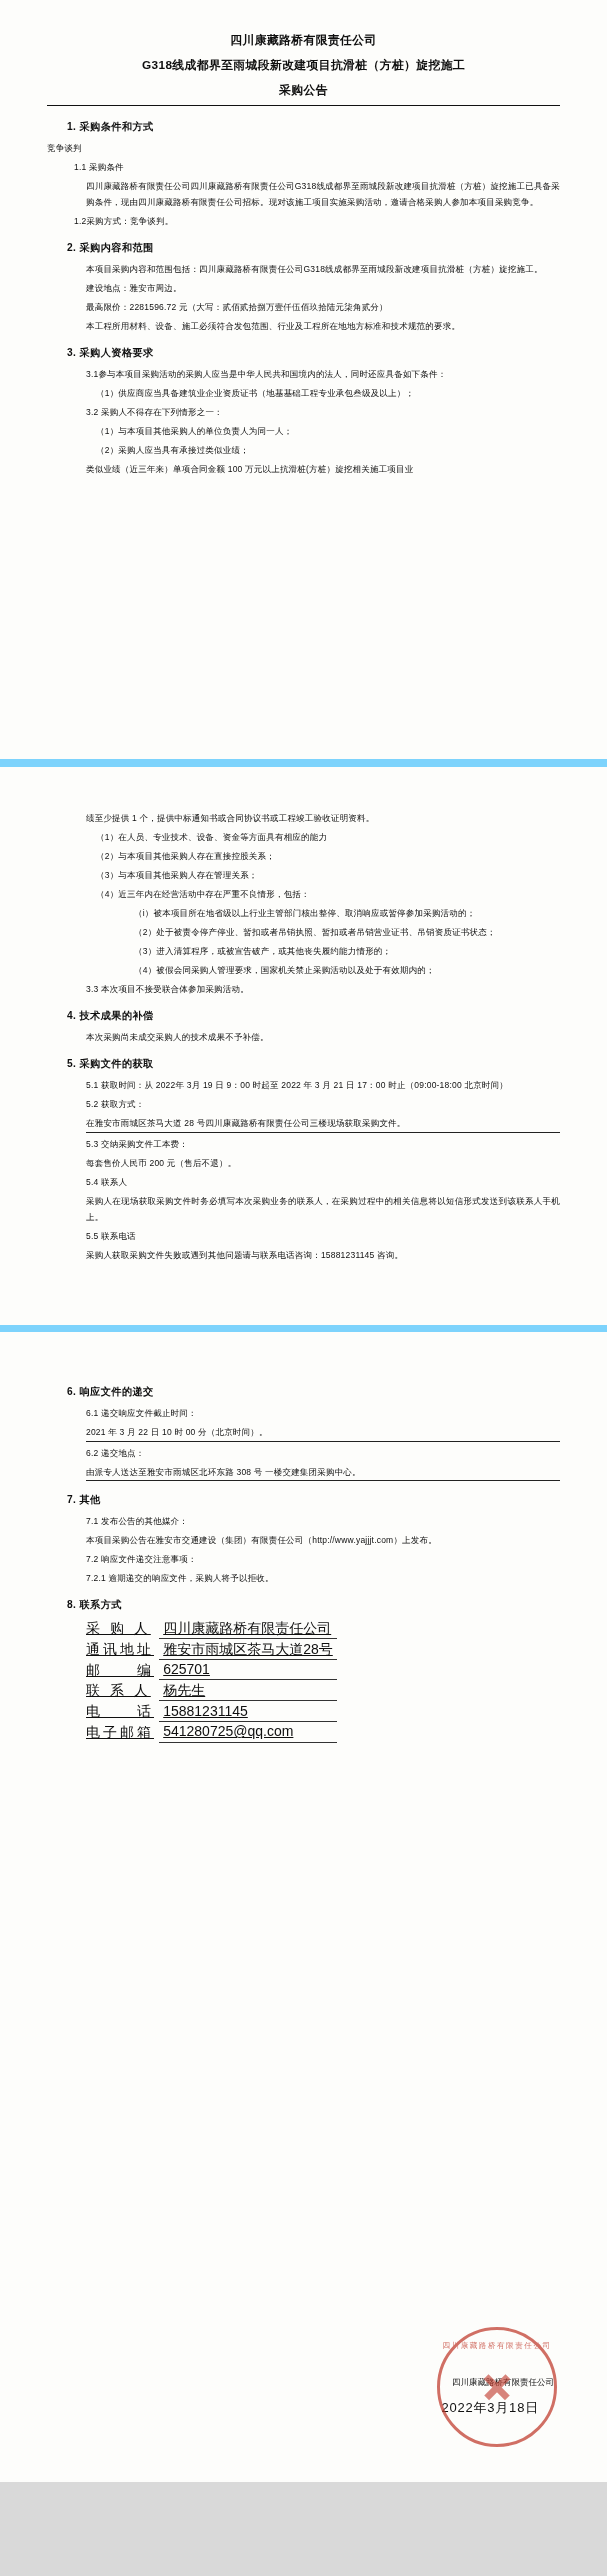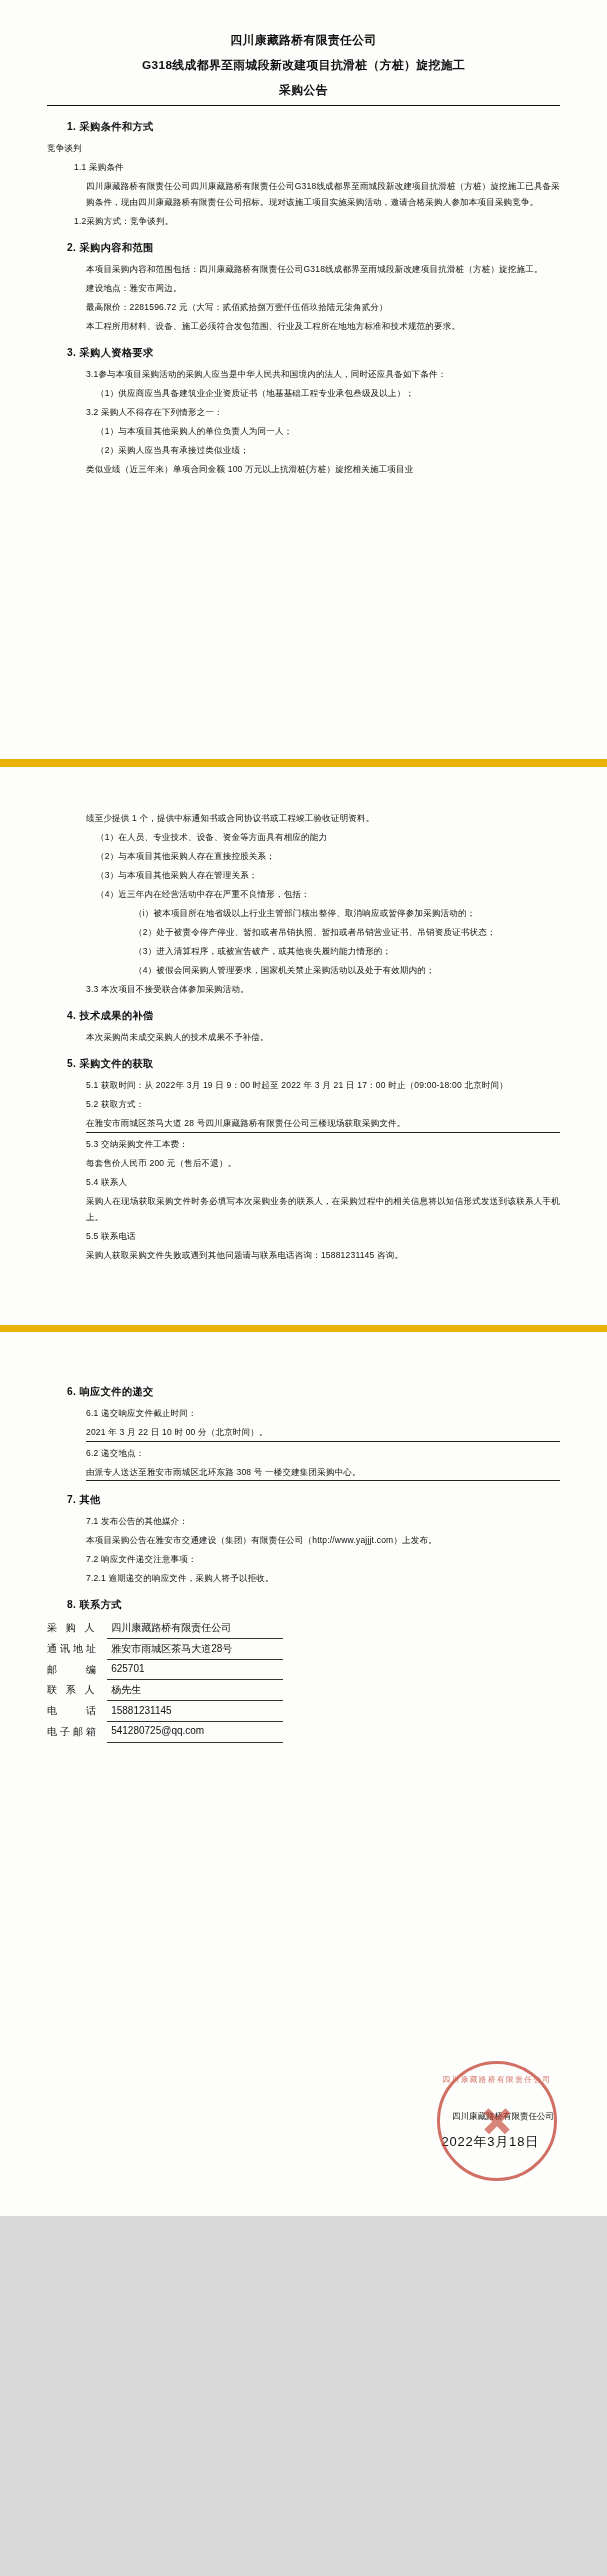--- a/index.html
+++ b/index.html
@@ -1,33 +1,33 @@
 <!DOCTYPE html>
 <html style="font-size:12px"><head>
 <meta charset="utf-8">
 <style>
   html,body{margin:0;padding:0;background:#d9d9d9;}
   body{font-family:"Liberation Sans","DejaVu Sans",sans-serif;}
   .page{
     width:607px;
     margin:0 auto;
-    background:#eab308;
+    background:#7dd3fc;
     position:relative;
   }
   .sheet{
     background:#fdfdfb;
     margin:0 auto 7.6px auto;
     position:relative;
     box-sizing:border-box;
     padding:30px 47px 30px 47px;
     color:#0f0f0f;
   }
   .sheet.s1{height:759px;}
   .sheet.s2{height:558px;}
-  .sheet.s3{height:884px;}
+  .sheet.s3{height:1150px;}
   .doc-title{
     text-align:center;
     font-weight:bold;
     font-size:11.8px;
     line-height:20.5px;
     letter-spacing:0.4px;
     margin:0 0 4.6px 0;
   }
   .title-underline{
     border-bottom:1.2px solid #111;
@@ -47,23 +47,25 @@
     text-align:justify;
     letter-spacing:0.2px;
   }
   .i1{margin-left:27px;}
   .i2{}
   .i3{margin-left:49px;}
   .i4{margin-left:87px;}
   .blk{margin-left:39px;}
   .u{border-bottom:0.8px solid #222;padding-bottom:0.8px;}
   .contact-table{
+    margin-left:39px;
     border-collapse:collapse;
-    font-size:10px;
+    font-size:14px;
     line-height:16.7px;
+    text-decoration:underline;
   }
   .contact-table td{
     padding:1.5px 4.6px 1.5px 0;
     vertical-align:bottom;
     white-space:nowrap;
   }
   .contact-table td.lbl{width:55px;letter-spacing:3px;}
   .contact-table td.val{
     border-bottom:0.8px solid #333;
     min-width:167px;

